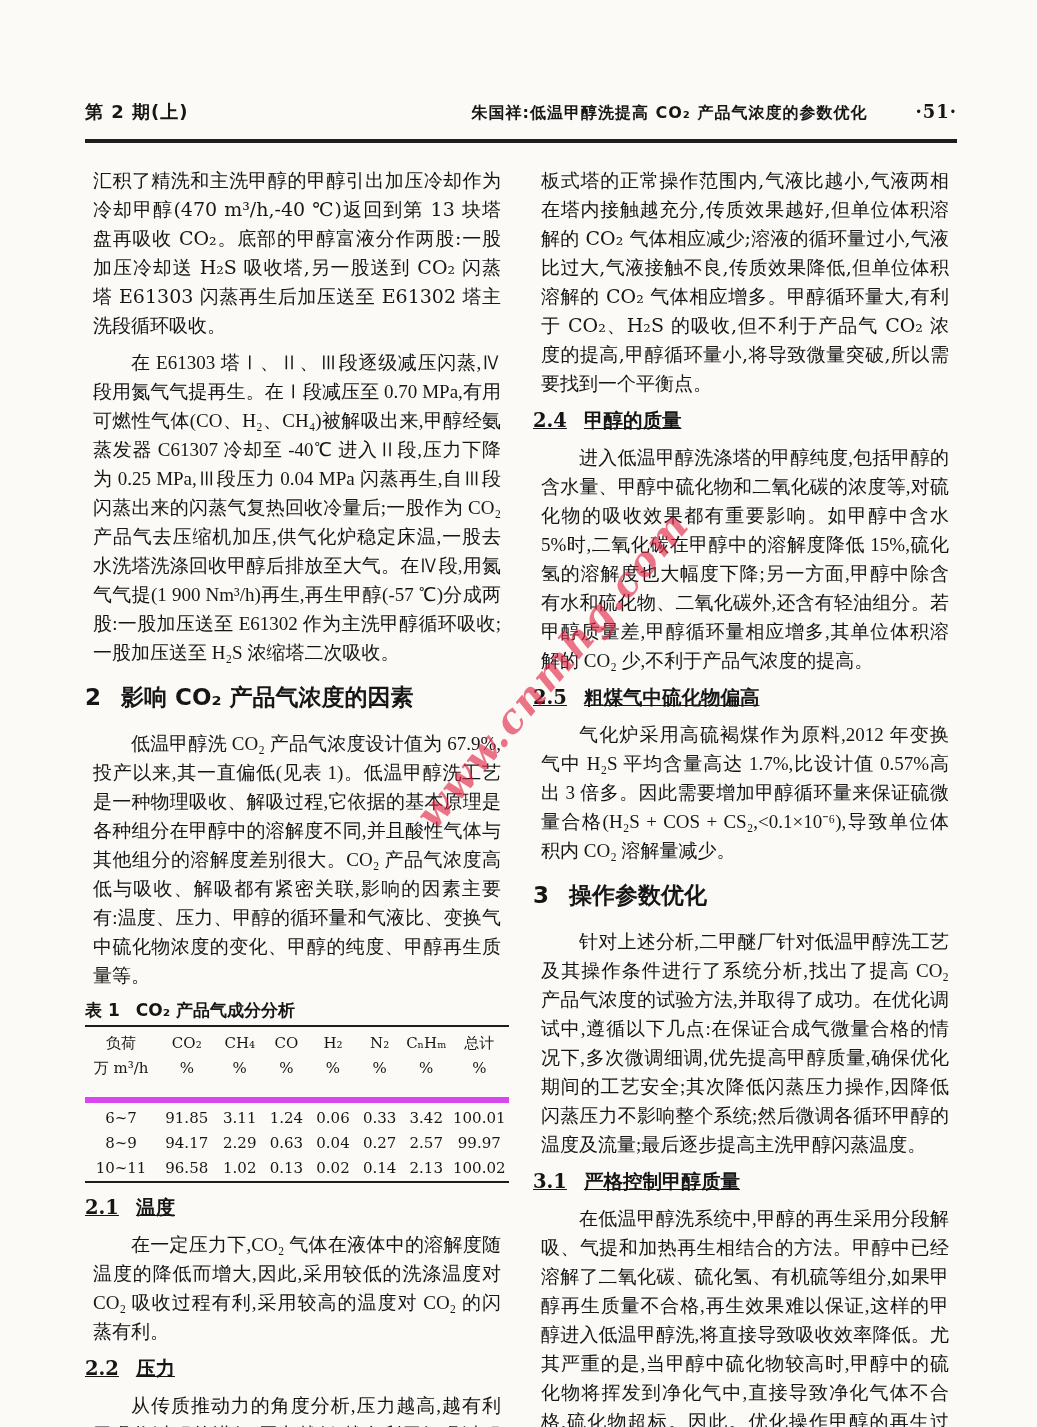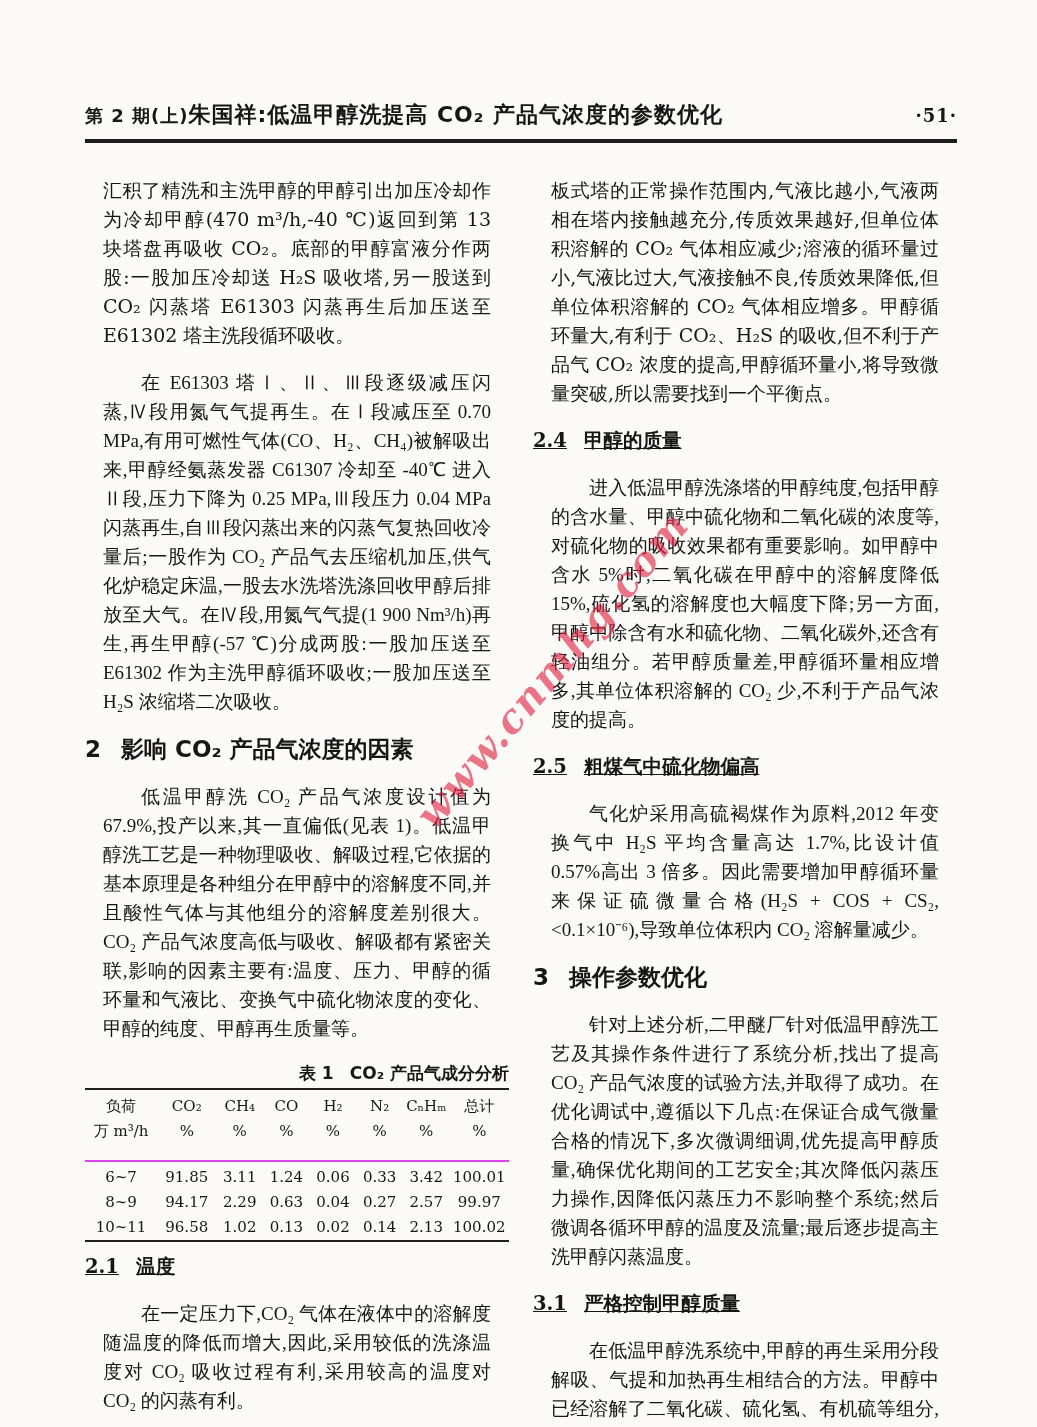--- a/index.html
+++ b/index.html
@@ -12,68 +12,68 @@
     color:#161616;
   }
   
   .pg-header{
     position:absolute;top:100px;left:85px;width:872px;
     display:flex;align-items:baseline;
     font-family:"DejaVu Sans","Liberation Sans",sans-serif;
     font-weight:bold;font-size:18px;letter-spacing:1px;
   }
   .pg-header .issue{flex:0 0 auto;text-align:center;}
-  .pg-header .running{flex:1 1 auto;text-align:left;font-size:22px;}
-  .pg-header .pageno{flex:0 0 auto;font-family:"DejaVu Serif","Liberation Serif",serif;font-weight:bold;}
+  .pg-header .running{flex:1 1 auto;text-align:right;font-size:16px;}
+  .pg-header .pageno{flex:0 0 auto;font-family:"DejaVu Serif","Liberation Serif",serif;font-weight:bold;margin-left:48px;}
   .head-rule{
     position:absolute;top:139px;left:85px;width:872px;height:0;
     border-top:4px solid #1d1d1d;
   }
   
   .columns{
     position:absolute;top:158px;left:85px;width:872px;
     display:flex;gap:24px;
   }
   .col{
     width:424px;
     font-family:"DejaVu Serif","Liberation Serif",serif;
     font-size:19px;line-height:29px;
     text-align:justify;text-justify:inter-ideograph;
   }
-  .col p{margin:18px;}
+  .col p{margin:8px;}
   .col p.indent{text-indent:2em;font-family:Liberation Serif, serif;}
   h2.sec{
     font-family:"DejaVu Sans","Liberation Sans",sans-serif;
     font-size:23px;line-height:30px;font-weight:bold;
     margin:15px 0 17px 0;text-align:left;
   }
   h2.sec .num{margin-right:20px;}
   h3.subsec{
     font-family:"DejaVu Sans","Liberation Sans",sans-serif;
     font-size:19.5px;line-height:29px;font-weight:bold;
     margin:2px 0 1px 0;text-align:left;text-decoration:underline;
   }
   h3.subsec .num{font-family:"DejaVu Serif","Liberation Serif",serif;margin-right:17px;}
   
   .tbl-caption{
-    text-align:right;
+    text-align:left;
     font-family:"DejaVu Sans","Liberation Sans",sans-serif;
     font-weight:bold;font-size:17px;line-height:24px;
     margin:6px 0 3px 0;
   }
   .tbl-caption .cap-label{margin-right:16px;}
   table.comp{
     width:100%;border-collapse:collapse;
     font-family:"DejaVu Serif","Liberation Serif",serif;
     font-size:15px;
     border-top:2.5px solid #1d1d1d;
     border-bottom:2.5px solid #1d1d1d;
     margin-bottom:10px;
   }
-  table.comp thead{border-bottom:2px solid #d946ef;}
+  table.comp thead{border-bottom:6px solid #d946ef;}
   table.comp th,table.comp td{
     font-weight:normal;text-align:center;padding:0;
     line-height:25px;white-space:nowrap;
   }
   table.comp thead tr:first-child th{padding-top:4px;}
   table.comp thead tr:last-child th{padding-bottom:16px;}
   table.comp tbody tr:first-child td{padding-top:3px;}
   table.comp tbody tr:last-child td{}
   
   .watermark{

